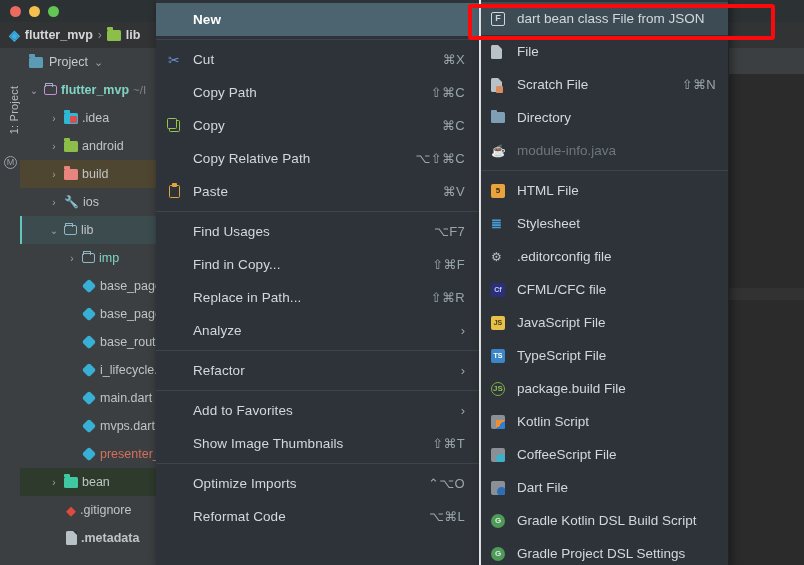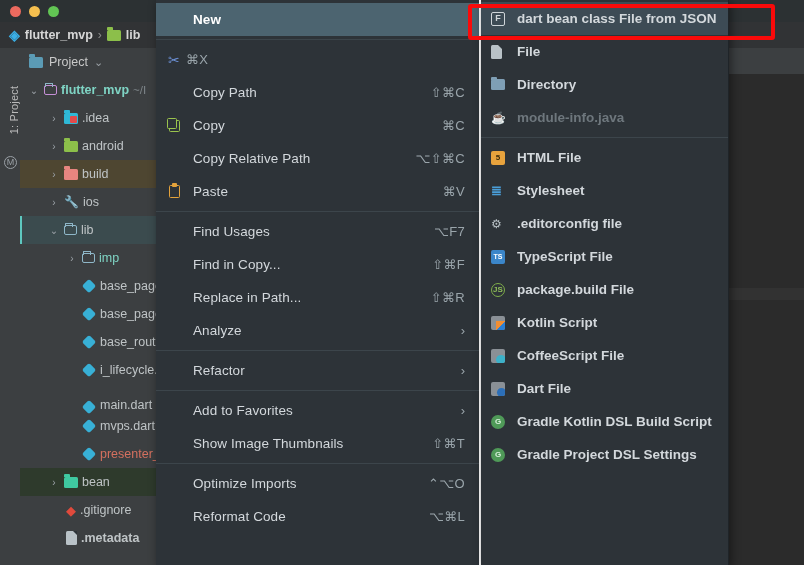--- a/index.html
+++ b/index.html
@@ -174,21 +174,21 @@
     box-shadow: 2px 2px 9px rgba(0,0,0,.45);
     padding-top: 2px;
   }
   .smi {
     position: relative; height: 33px; display: flex; align-items: center;
     padding: 0 12px 0 10px; font-size: 13.5px; color: #d3d8dc; white-space: nowrap;
   }
   .smi.selected { background: #3d4b55; }
   .smi.disabled { color: #6e777d; }
   .smi .smi-icon { width: 20px; flex: none; display: flex; align-items: center; }
-  .smi .smi-text { flex: 1 1 auto; padding-left: 6px; font-weight: bold; }
+  .smi .smi-text { flex: 1 1 auto; padding-left: 6px; }
   .smi .smi-accel { color: #9aa5ab; font-size: 13px; letter-spacing: .3px; }
 
   
   .sq {
     width: 14px; height: 14px; border-radius: 2px; flex: none;
     font-size: 8px; font-weight: bold; line-height: 14px; text-align: center;
     color: #fff; font-family: "Liberation Sans", sans-serif;
   }
   .sq.f { background: transparent; border: 1.4px solid #cfd5d9; color: #cfd5d9; line-height: 11px; font-size: 9px; }
   .sq.html { background: #e8a33d; color: #3a2a0a; }
@@ -337,21 +337,21 @@
         <span class="label">base_page</span>
       </div>
       <div class="tree-row" style="padding-left:62px;">
         <span class="diamond"></span>
         <span class="label">base_route</span>
       </div>
       <div class="tree-row" style="padding-left:62px;">
         <span class="diamond"></span>
         <span class="label">i_lifecycle.</span>
       </div>
-      <div class="tree-row" style="padding-left:62px;align-items:flex-end;">
+      <div class="tree-row" style="padding-left:62px;">
         <span class="diamond"></span>
         <span class="label">main.dart</span>
       </div>
       <div class="tree-row" style="padding-left:62px;">
         <span class="diamond"></span>
         <span class="label">mvps.dart</span>
       </div>
       <div class="tree-row" style="padding-left:62px;">
         <span class="diamond"></span>
         <span class="label" style="color:#d4705f;">presenter_</span>
@@ -378,20 +378,21 @@
     <div class="mi selected">
       <span class="mi-icon"></span>
       <span class="mi-text">New</span>
     </div>
     <div class="sep"></div>
 
     <div class="mi">
       <span class="mi-icon">
           <span class="scissors">✂</span>
         </span>
+      <span class="mi-text">Cut</span>
       <span class="mi-accel">⌘X</span>
     </div>
 
     <div class="mi">
       <span class="mi-icon"></span>
       <span class="mi-text">Copy Path</span>
       <span class="mi-accel">⇧⌘C</span>
     </div>
 
     <div class="mi">
@@ -488,20 +489,27 @@
       <span class="smi-text">dart bean class File from JSON</span>
     </div>
 
     <div class="smi">
       <span class="smi-icon">
           <span class="page-ic"></span>
         </span>
       <span class="smi-text">File</span>
     </div>
 
+    <div class="smi">
+      <span class="smi-icon">
+          <span class="page-ic scratch"></span>
+        </span>
+      <span class="smi-text">Scratch File</span>
+      <span class="smi-accel">⇧⌘N</span>
+    </div>
 
     <div class="smi">
       <span class="smi-icon">
           <span class="folder-blue"></span>
         </span>
       <span class="smi-text">Directory</span>
     </div>
 
     <div class="smi disabled">
       <span class="smi-icon">
@@ -526,21 +534,33 @@
       <span class="smi-text">Stylesheet</span>
     </div>
 
     <div class="smi">
       <span class="smi-icon">
           <span class="gear-ic">⚙</span>
         </span>
       <span class="smi-text">.editorconfig file</span>
     </div>
 
-
+    <div class="smi">
+      <span class="smi-icon">
+          <span class="sq cf">Cf</span>
+        </span>
+      <span class="smi-text">CFML/CFC file</span>
+    </div>
+
+    <div class="smi">
+      <span class="smi-icon">
+          <span class="sq js">JS</span>
+        </span>
+      <span class="smi-text">JavaScript File</span>
+    </div>
 
     <div class="smi">
       <span class="smi-icon">
           <span class="sq ts">TS</span>
         </span>
       <span class="smi-text">TypeScript File</span>
     </div>
 
     <div class="smi">
       <span class="smi-icon">

